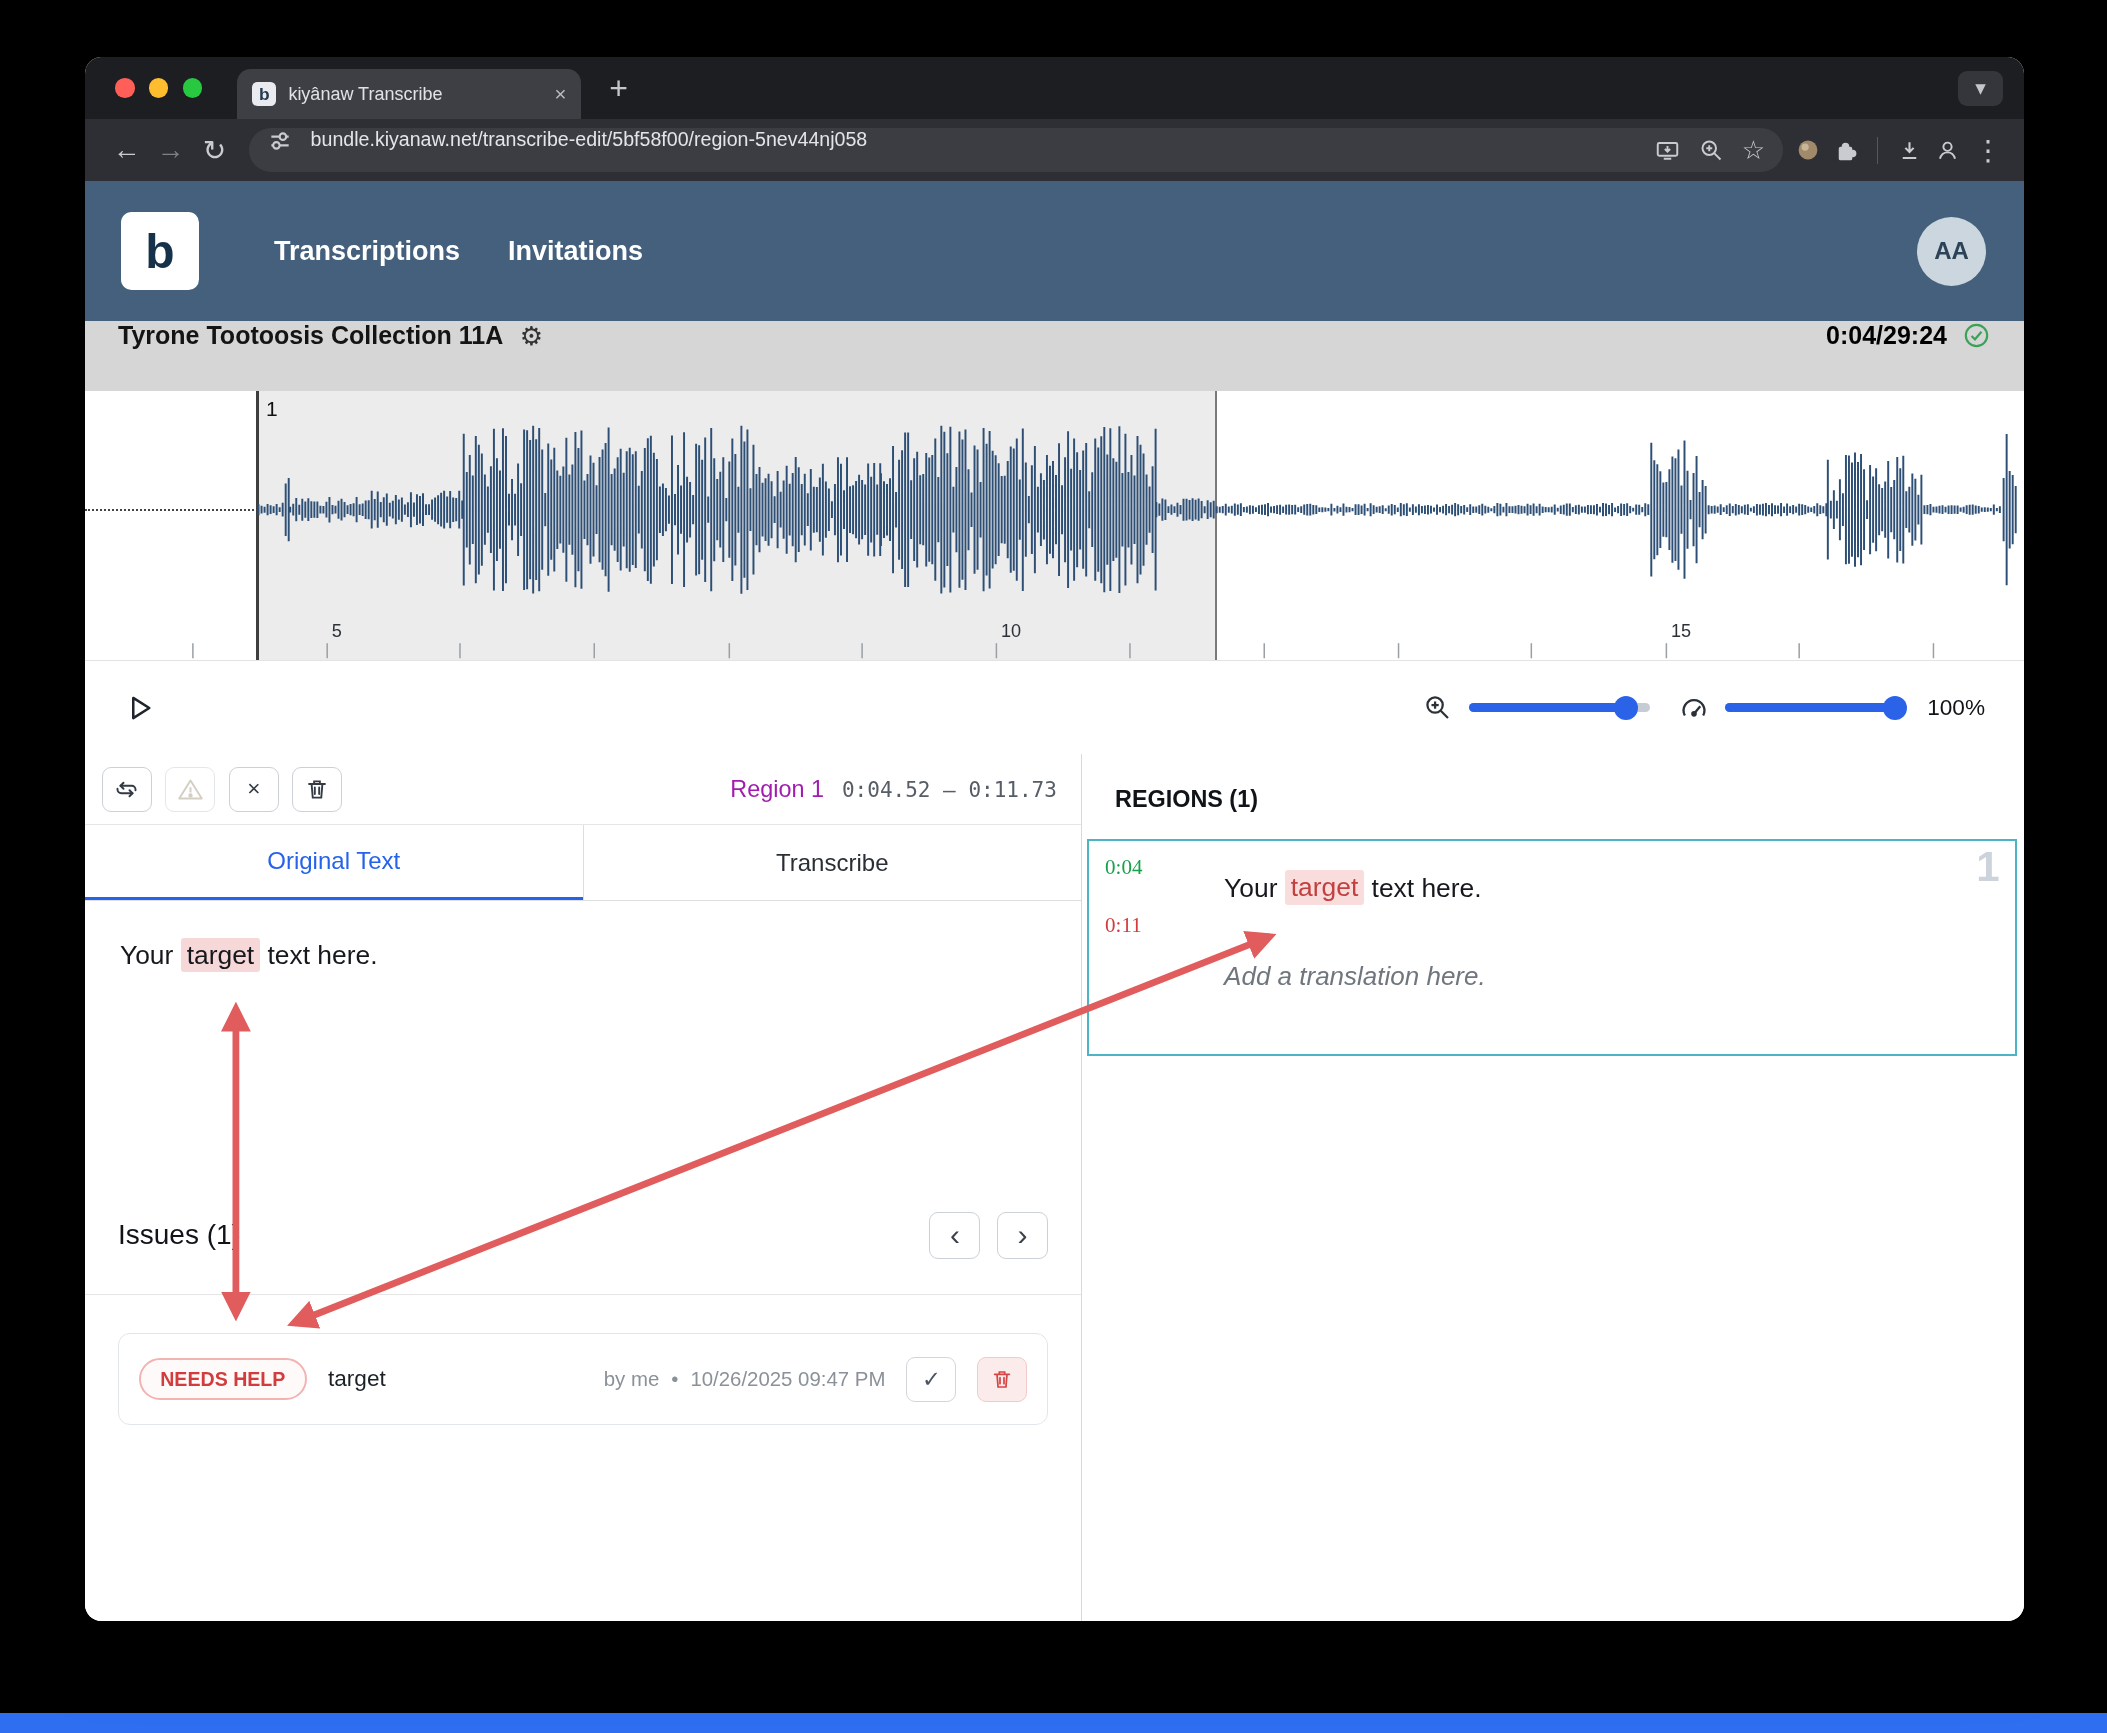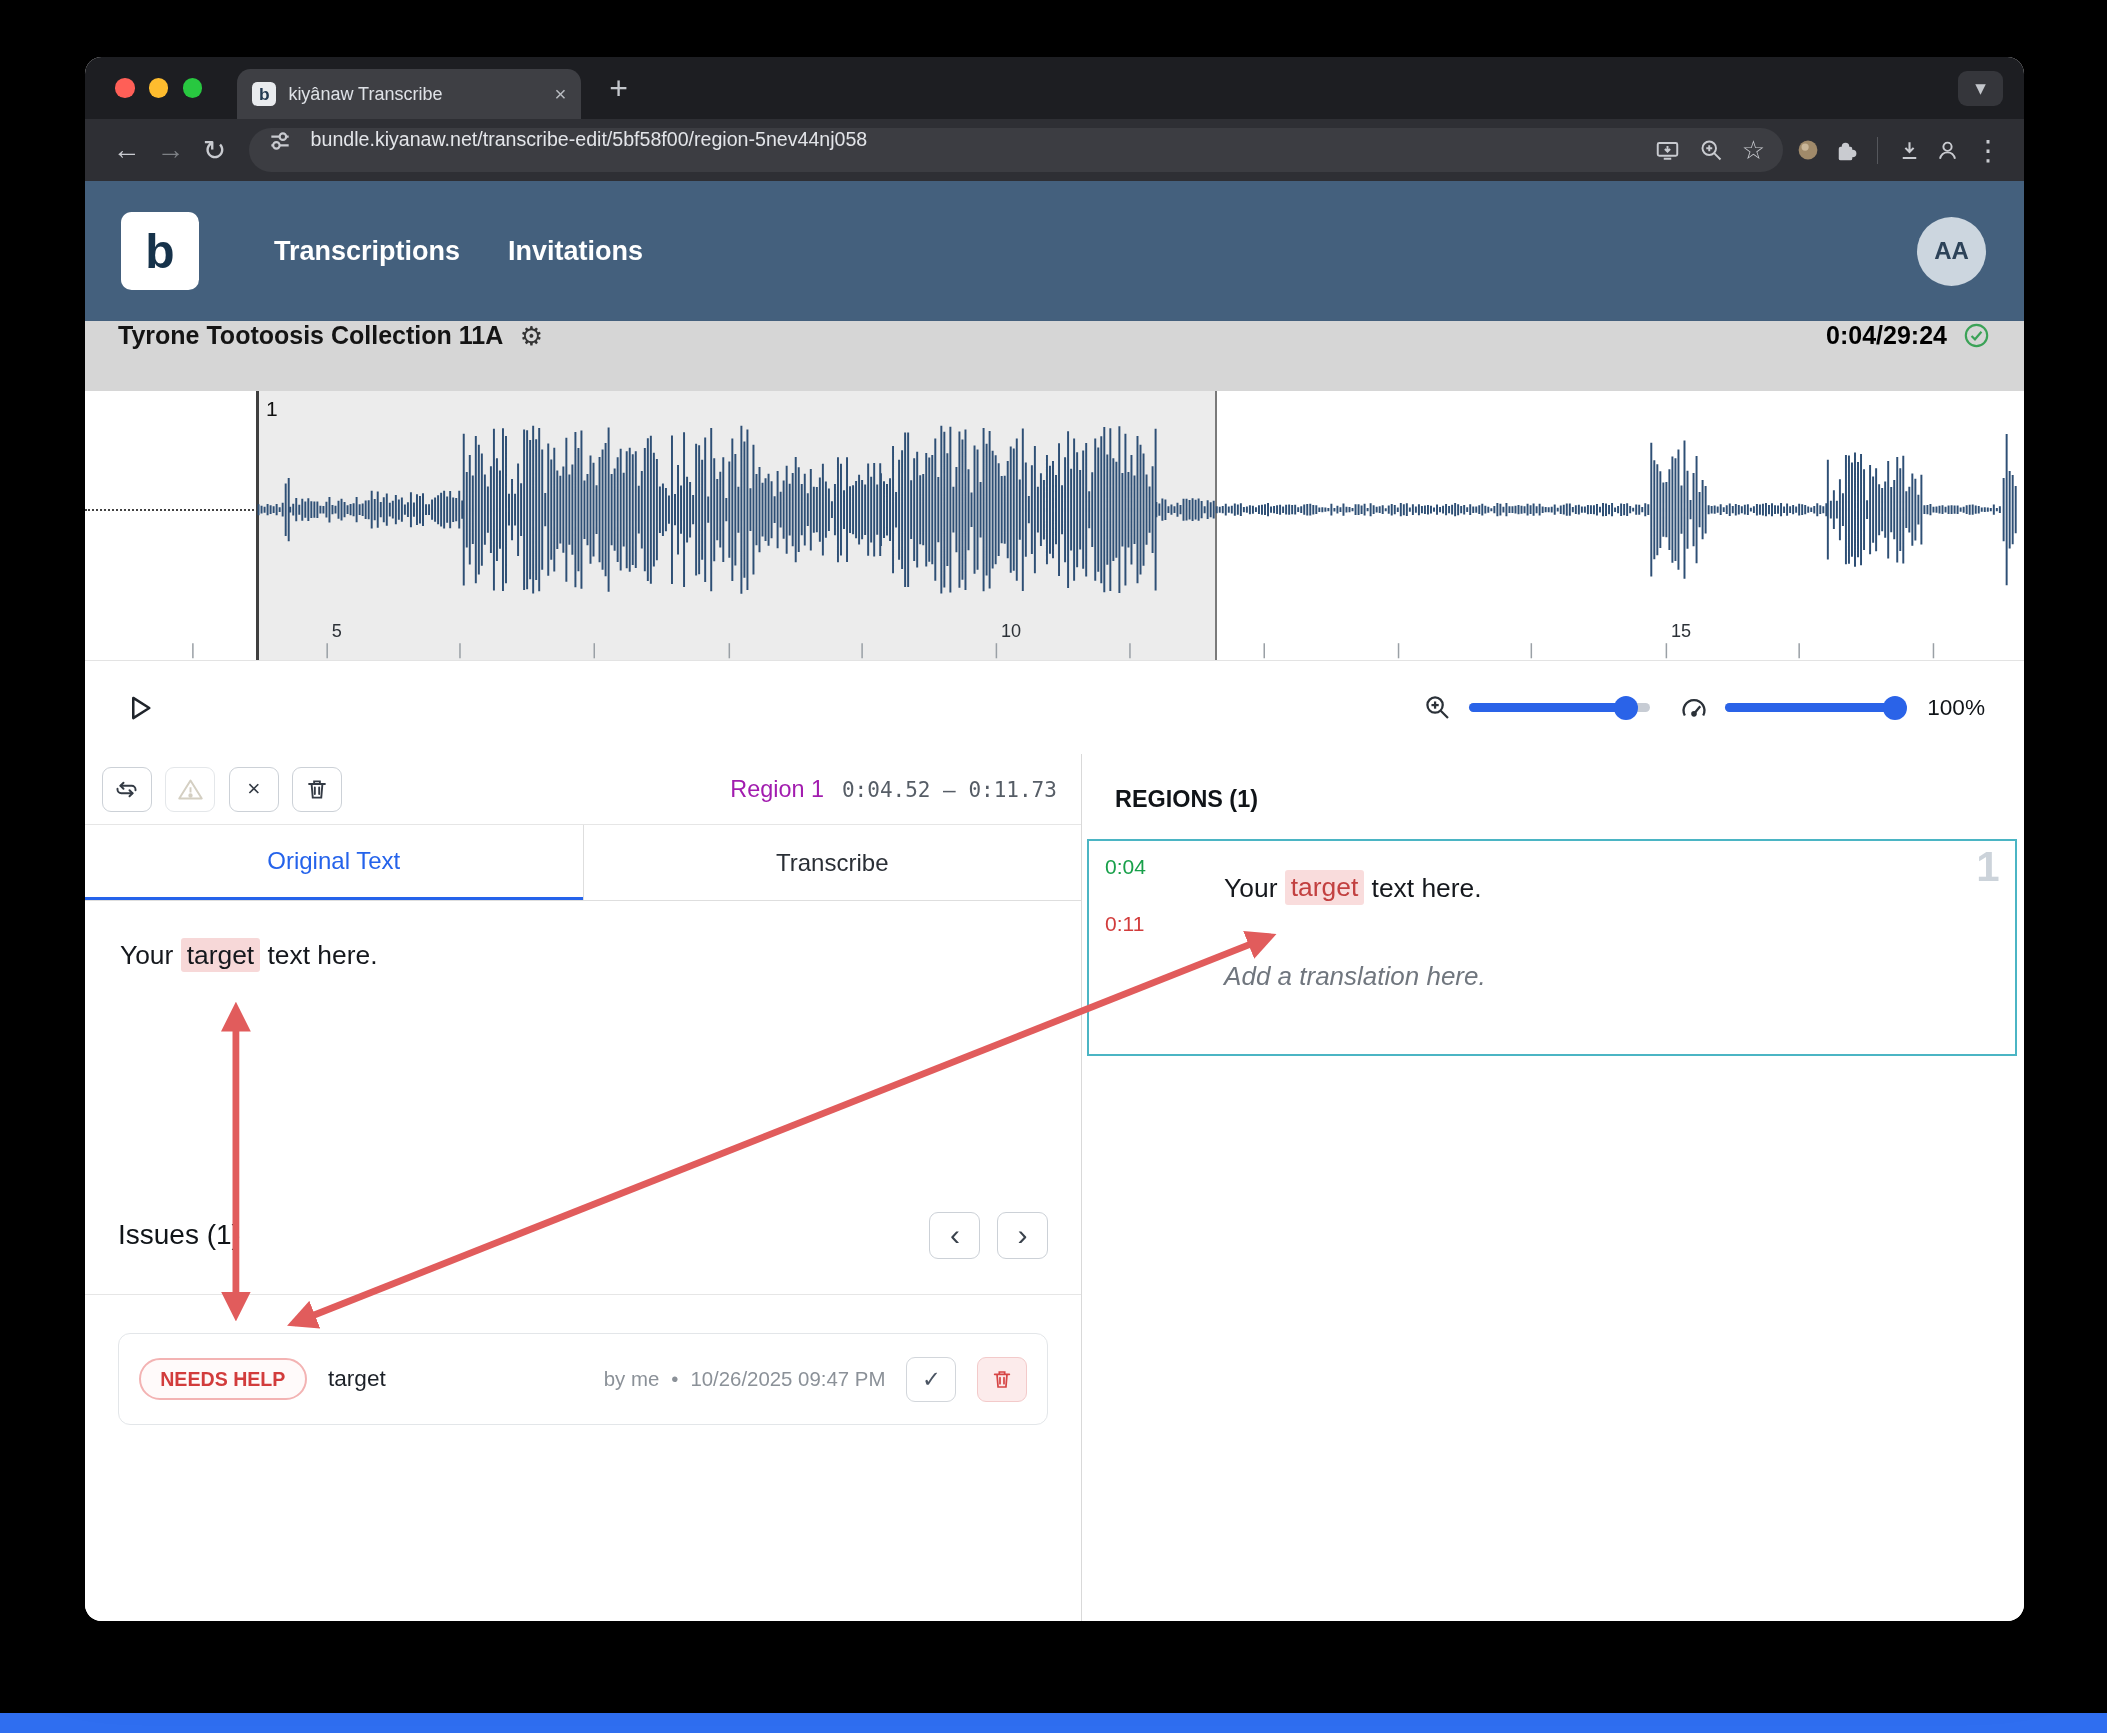--- a/index.html
+++ b/index.html
@@ -111,21 +111,21 @@
   .issue-word { font-size:22.6px; color:#1c2128; }
   .issue-meta { margin-left:auto; display:flex; align-items:center; gap:12px; color:#8b9198; font-size:20.4px; }
   .resolve-btn { width:50px; height:45px; border:1.5px solid #d2d6db; border-radius:9px; background:#fff;
                  font-size:22.6px; color:#4b5563; display:flex; align-items:center; justify-content:center; }
   .issue-del-btn { width:50px; height:45px; border:1.5px solid #f3caca; border-radius:9px; background:#fcebeb;
                    color:#d64545; display:flex; align-items:center; justify-content:center; }
 
   .regions-header { padding:32px 0 0 33px; font-size:23.4px; font-weight:700; color:#101418; }
   .region-card { margin:26px 7.5px 0 4.5px; border:2.3px solid #4bb5c4; min-height:217px; position:relative;
                  display:flex; padding:13.6px 16.6px; background:#fff; }
-  .rc-times { width:98px; font-family:Liberation Sans, sans-serif; font-size:21px; flex:none; }
+  .rc-times { width:98px; font-family:Liberation Serif, serif; font-size:21px; flex:none; }
   .rc-start { color:#18a04a; }
   .rc-end { color:#d23c3c; margin-top:33px; }
   .rc-main { flex:1; padding-left:21px; padding-top:18px; font-size:26.4px; color:#15181d; }
   .hl2 { background:#f9dcdc; color:#c24040; padding:2.3px 6px; border-radius:3px; }
   .rc-translation { margin-top:57px; font-style:italic; color:#70767e; font-size:26px; }
   .rc-index { position:absolute; top:1.5px; right:15px; font-size:42px; font-weight:700; color:#ccd3da; }
 
   .arrows { position:absolute; inset:0; pointer-events:none; z-index:40; }
 </style>
 </head>

